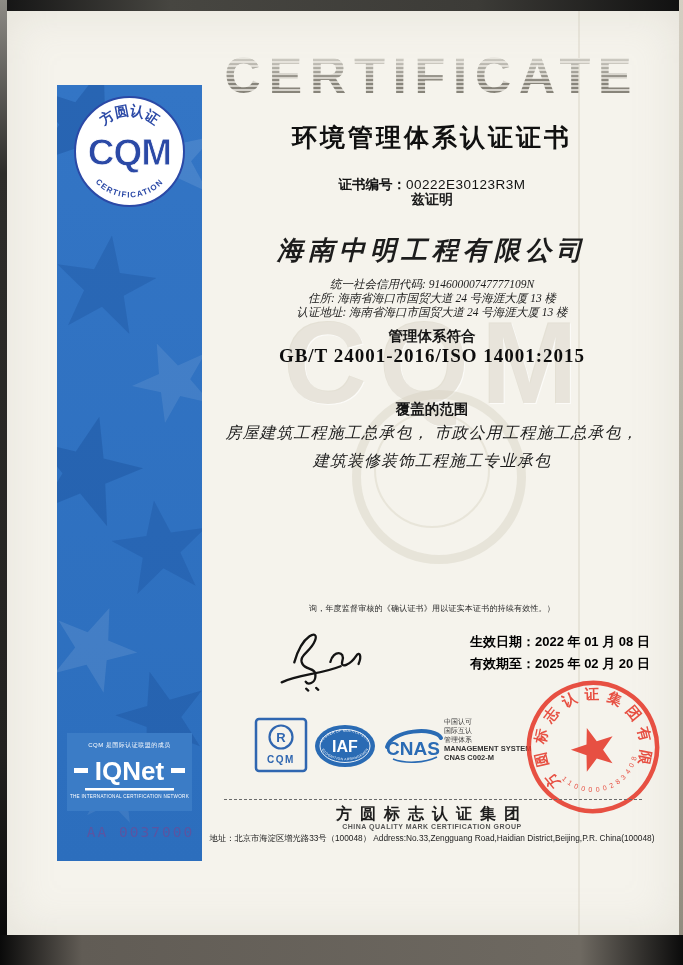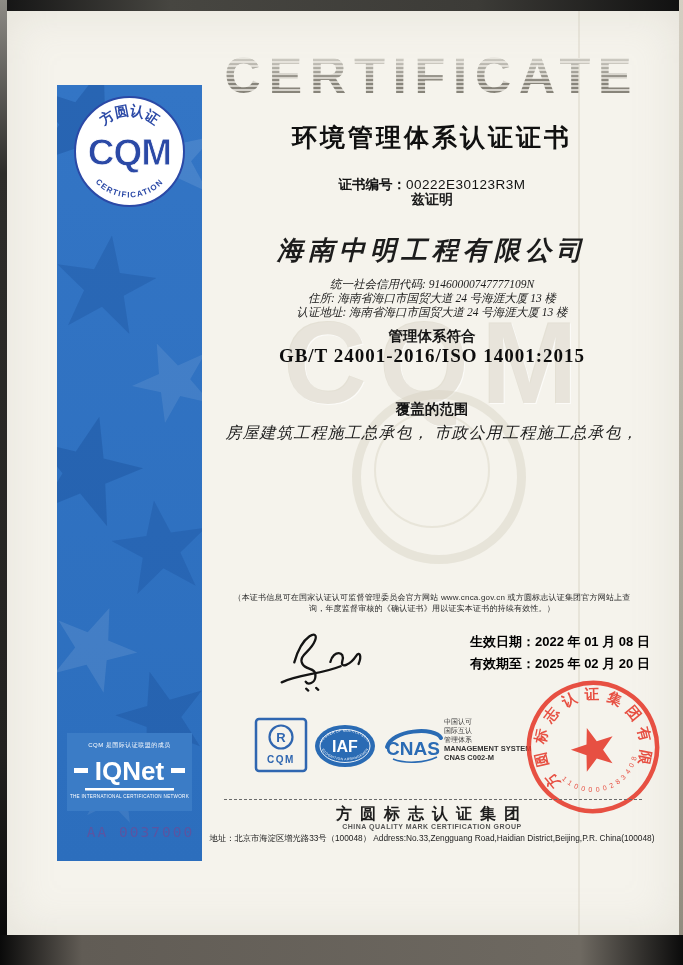--- a/index.html
+++ b/index.html
@@ -149,21 +149,21 @@
   </div>
   <div class="center certify">兹证明</div>
   <div class="center company kai">海南中明工程有限公司</div>
   <div class="center info1 kai">统一社会信用代码: 91460000747777109N</div>
   <div class="center info2 kai">住所: 海南省海口市国贸大道 24 号海涯大厦 13 楼</div>
   <div class="center info3 kai">认证地址: 海南省海口市国贸大道 24 号海涯大厦 13 楼</div>
   <div class="center conform">管理体系符合</div>
   <div class="center standard">GB/T 24001-2016/ISO 14001:2015</div>
   <div class="center scope-label">覆盖的范围</div>
   <div class="center scope1 kai">房屋建筑工程施工总承包， 市政公用工程施工总承包，</div>
-  <div class="center disc1">（本证书信息可在国家认证认可监督管理委员会官方网站 www.cnca.gov.cn 或方圆标志认证集团官方网站上查</div>
+  <div class="center scope2 kai">建筑装修装饰工程施工专业承包</div>
   <div class="center disc2">询，年度监督审核的《确认证书》用以证实本证书的持续有效性。）</div>
 
   <svg class="sig" width="110" height="70" viewBox="0 0 110 70">
     <g fill="none" stroke="#141414" stroke-width="2.3" stroke-linecap="round">
       <path d="M20,38 C30,10 48,6 42,18 C37,29 24,31 28,40 C31,47 42,44 40,54 C39,60 32,62 30,58"></path>
       <path d="M6,57 C24,50 44,52 66,45"></path>
       <path d="M56,40 C60,28 72,30 68,40 C65,48 76,44 82,36 C86,31 88,36 84,44"></path>
       <path d="M30,65 l2,2 M40,65 l2,2"></path>
     </g>
   </svg>

